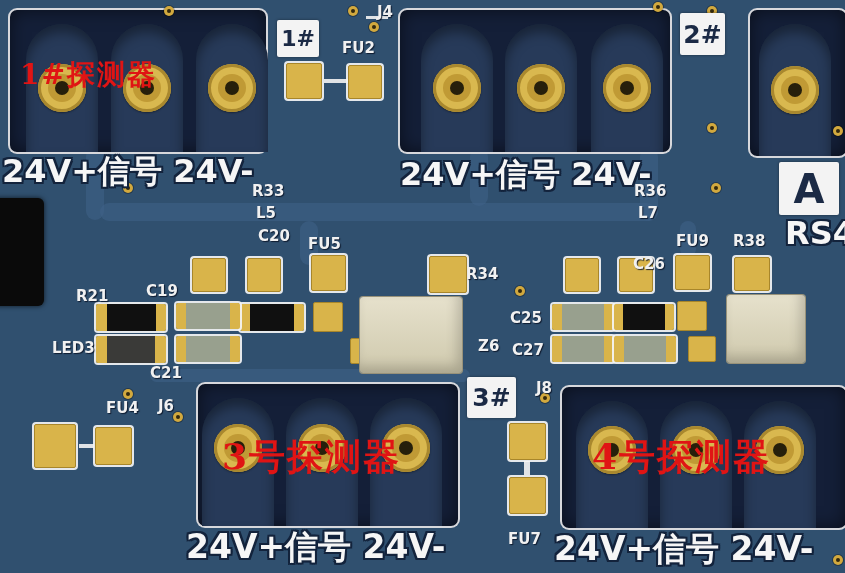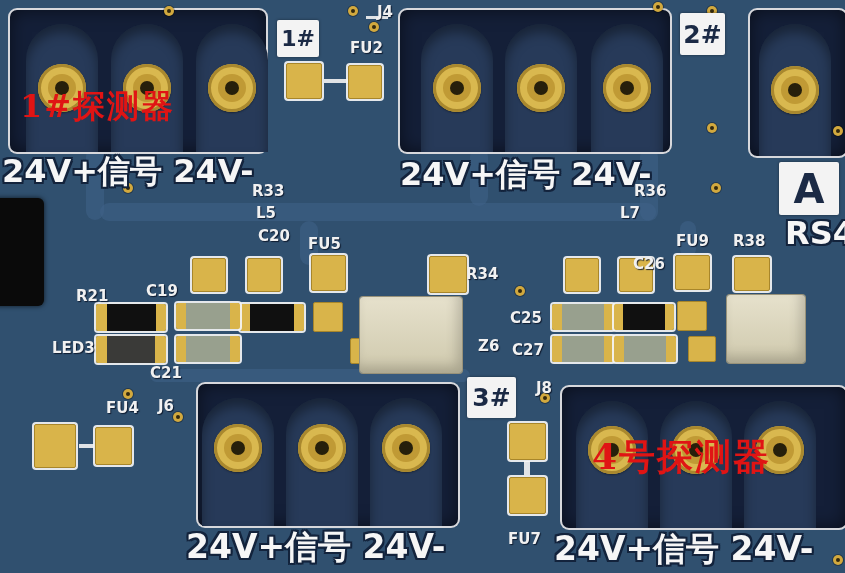--- a/index.html
+++ b/index.html
@@ -159,26 +159,26 @@
     <div class="abs via-hole" style="left: 518px; top: 289px; width: 4px; height: 4px;"></div>
     <div class="abs via" style="left: 123px; top: 389px; width: 10px; height: 10px;"></div>
     <div class="abs via-hole" style="left: 126px; top: 392px; width: 4px; height: 4px;"></div>
     <div class="abs via" style="left: 173px; top: 412px; width: 10px; height: 10px;"></div>
     <div class="abs via-hole" style="left: 176px; top: 415px; width: 4px; height: 4px;"></div>
     <div class="abs via" style="left: 540px; top: 393px; width: 10px; height: 10px;"></div>
     <div class="abs via-hole" style="left: 543px; top: 396px; width: 4px; height: 4px;"></div>
     <div class="abs via" style="left: 833px; top: 555px; width: 10px; height: 10px;"></div>
     <div class="abs via-hole" style="left: 836px; top: 558px; width: 4px; height: 4px;"></div>
     <div class="abs desig" style="left: 377px; top: 4px;">J4</div>
-    <div class="abs desig" style="left: 350px; top: 40px;">FU2</div>
+    <div class="abs desig" style="left: 342px; top: 40px;">FU2</div>
     <div class="abs desig" style="left: 252px; top: 183px;">R33</div>
     <div class="abs desig" style="left: 256px; top: 205px;">L5</div>
     <div class="abs desig" style="left: 258px; top: 228px;">C20</div>
     <div class="abs desig" style="left: 634px; top: 183px;">R36</div>
-    <div class="abs desig" style="left: 620px; top: 205px;">L7</div>
+    <div class="abs desig" style="left: 638px; top: 205px;">L7</div>
     <div class="abs desig" style="left: 633px; top: 228px; margin-top: 28px;">C26</div>
     <div class="abs desig" style="left: 308px; top: 236px;">FU5</div>
     <div class="abs desig" style="left: 676px; top: 233px;">FU9</div>
     <div class="abs desig" style="left: 733px; top: 233px;">R38</div>
     <div class="abs desig" style="left: 466px; top: 266px;">R34</div>
     <div class="abs desig" style="left: 146px; top: 283px;">C19</div>
     <div class="abs desig" style="left: 76px; top: 288px;">R21</div>
     <div class="abs desig" style="left: 52px; top: 340px;">LED3</div>
     <div class="abs desig" style="left: 150px; top: 365px;">C21</div>
     <div class="abs desig" style="left: 510px; top: 310px;">C25</div>
@@ -190,15 +190,16 @@
     <div class="abs desig" style="left: 508px; top: 531px;">FU7</div>
     <div class="abs tag" style="left: 277px; top: 20px; width: 42px; height: 37px; font-size: 22px;">1#</div>
     <div class="abs tag" style="left: 680px; top: 13px; width: 45px; height: 42px; font-size: 25px;">2#</div>
     <div class="abs tag" style="left: 467px; top: 377px; width: 49px; height: 41px; font-size: 25px;">3#</div>
     <div class="abs tag" style="left: 779px; top: 162px; width: 60px; height: 53px; font-size: 40px;">A</div>
     <div class="abs power" style="left: 2px; top: 154px; font-size: 32px;">24V+信号 24V-</div>
     <div class="abs power" style="left: 400px; top: 157px; font-size: 32px;">24V+信号 24V-</div>
     <div class="abs power" style="left: 186px; top: 529px; font-size: 33px;">24V+信号 24V-</div>
     <div class="abs power" style="left: 554px; top: 531px; font-size: 33px;">24V+信号 24V-</div>
     <div class="abs power" style="left: 785px; top: 216px; font-size: 32px;">RS4</div>
-    <div class="abs redlbl" style="left: 20px; top: 90px; font-size: 32px;">1#探测器</div>
+    <div class="abs redlbl" style="left: 20px; top: 60px; font-size: 28px;">1#探测器</div>
+    <div class="abs redlbl" style="left: 222px; top: 438px; font-size: 36px;">3号探测器</div>
     <div class="abs redlbl" style="left: 592px; top: 438px; font-size: 36px;">4号探测器</div>
   </div>
 
 </body></html>

